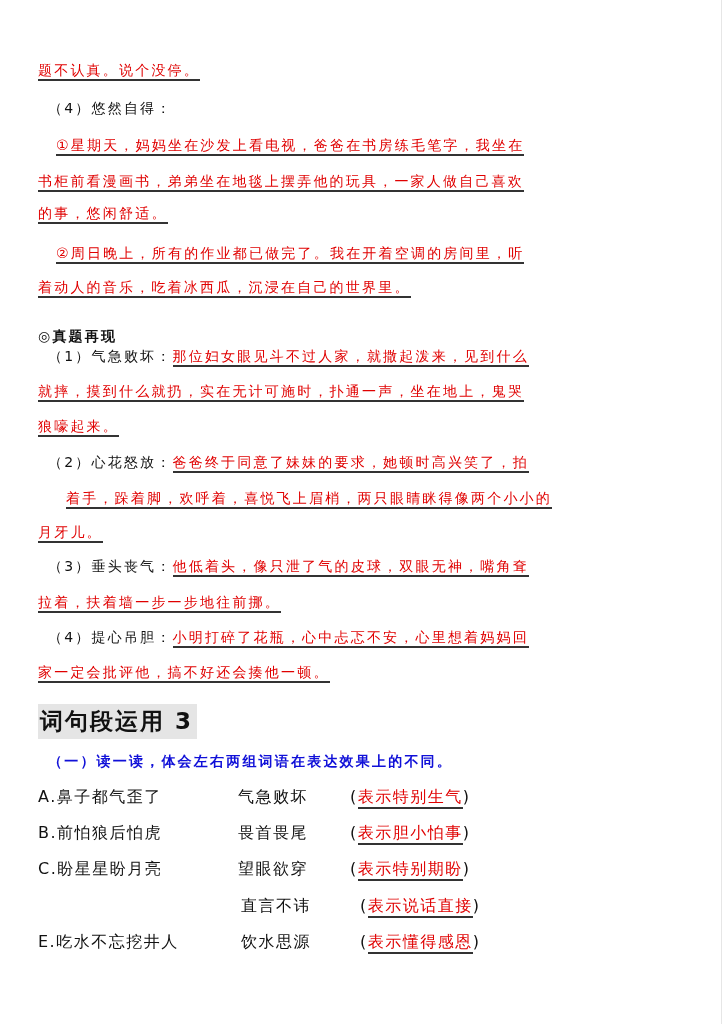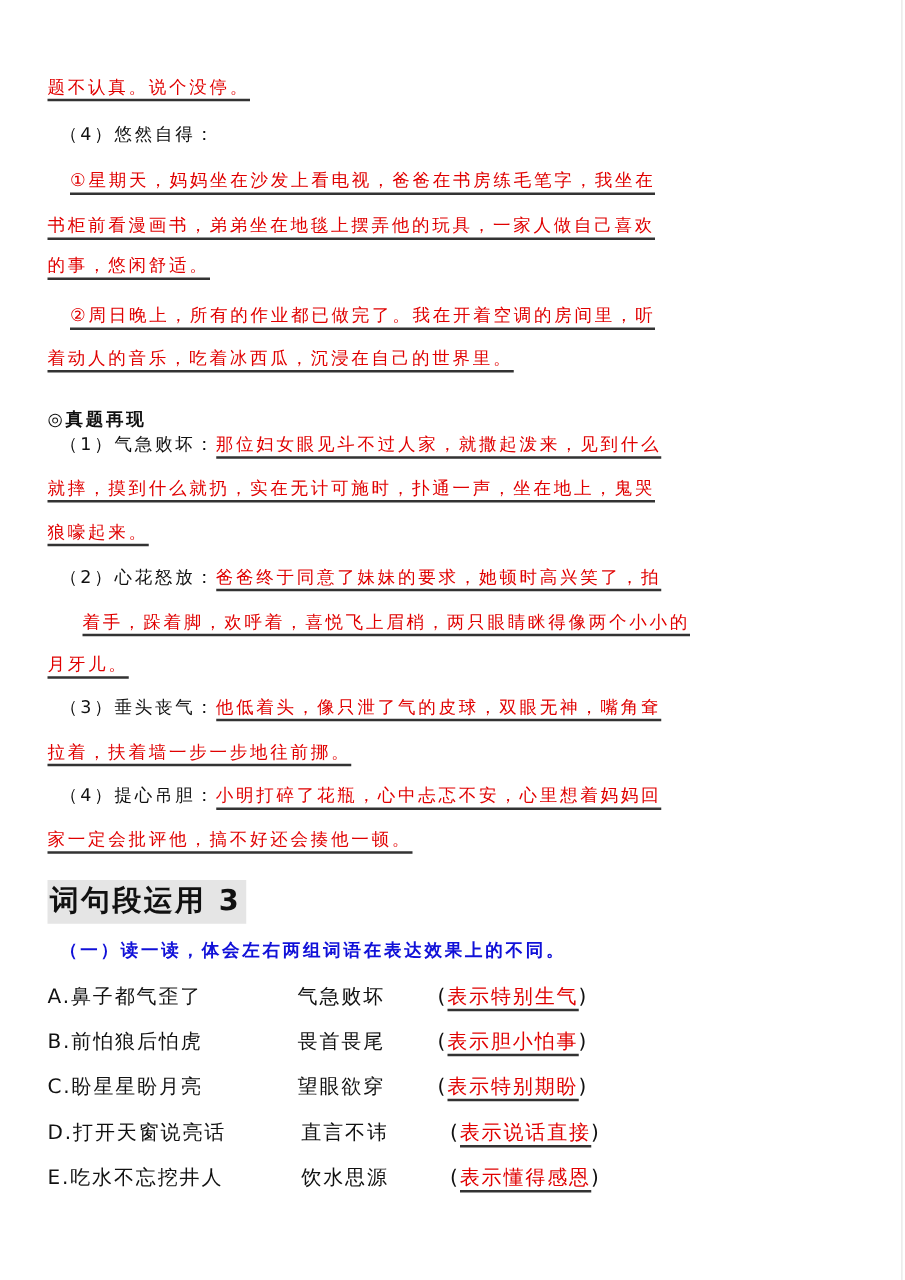--- a/index.html
+++ b/index.html
@@ -105,21 +105,20 @@
     <span>B.前怕狼后怕虎</span>
     <span class="c2">畏首畏尾</span>
     <span class="c3">(<span class="red u">表示胆小怕事</span>)</span>
   </div>
   <div class="row" style="top:856px;">
     <span>C.盼星星盼月亮</span>
     <span class="c2">望眼欲穿</span>
     <span class="c3">(<span class="red u">表示特别期盼</span>)</span>
   </div>
   <div class="row" style="top:893px;">
-    <span>D.打开天窗说亮话</span>
     <span class="c2" style="left:203px;">直言不讳</span>
     <span class="c3 shift">(<span class="red u">表示说话直接</span>)</span>
   </div>
   <div class="row" style="top:929px;">
     <span>E.吃水不忘挖井人</span>
     <span class="c2" style="left:203px;">饮水思源</span>
     <span class="c3 shift">(<span class="red u">表示懂得感恩</span>)</span>
   </div>
 
 </div>

